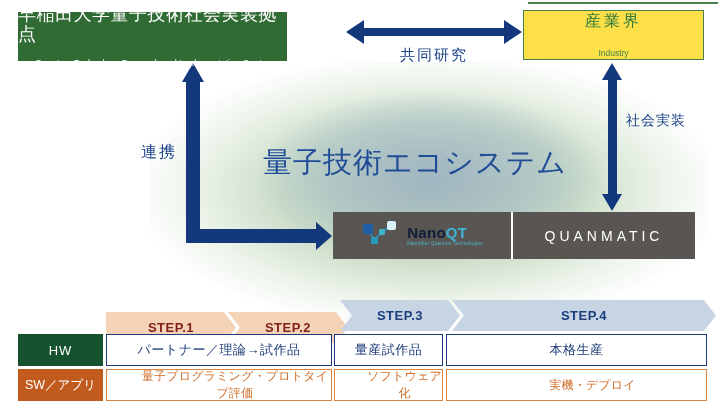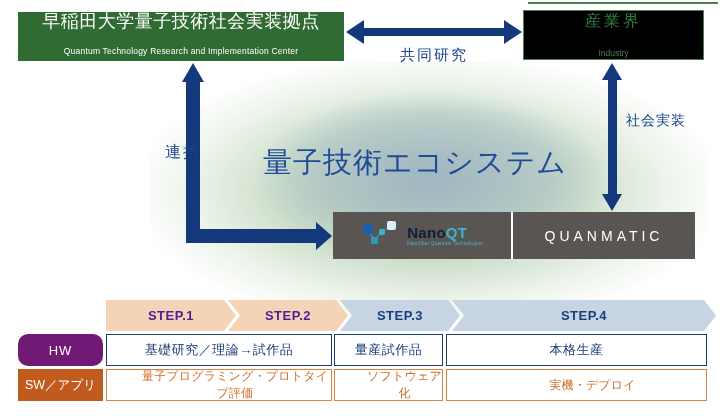--- a/index.html
+++ b/index.html
@@ -7,28 +7,28 @@
   body { font-family:"Liberation Sans","DejaVu Sans",sans-serif; }
   .stage { position:relative; width:722px; height:416px; background:#ffffff; overflow:hidden; }
 
   
   .glow-outer { position:absolute; left:150px; top:62px; width:558px; height:258px; z-index:1;
     background:radial-gradient(ellipse at center, rgba(173,197,170,0.95) 0%, rgba(191,213,187,0.8) 38%, rgba(219,233,215,0.5) 60%, rgba(255,255,255,0) 76%); }
   .glow-inner { position:absolute; left:258px; top:92px; width:345px; height:170px; z-index:1;
     background:radial-gradient(ellipse at center, rgba(157,179,197,0.85) 0%, rgba(163,186,201,0.45) 48%, rgba(163,186,201,0) 72%); }
 
   
-  .waseda-box { position:absolute; left:18px; top:12px; width:326px; height:49px; background:#2f6b33;
-    z-index:3; display:flex; flex-direction:column; align-items:center; }
+  .waseda-box { position:absolute; left:18px; top:12px; width:269px; height:49px; background:#2f6b33;
+    z-index:3; display:flex; flex-direction:column; align-items:center; justify-content:center; }
   .waseda-title { color:#ffffff; font-size:18px; font-weight:400; letter-spacing:0.5px; line-height:1.1; }
   .waseda-sub { color:#ffffff; font-size:8.5px; margin-top:14px; letter-spacing:0.2px; }
 
   .top-line { position:absolute; left:528px; top:2px; width:190px; height:2px; background:#48804d; z-index:3; }
 
-  .industry-box { position:absolute; left:523px; top:10px; width:181px; height:50px; background:#000000;
+  .industry-box { position:absolute; left:523px; top:10px; width:181px; height:50px; background:#fde047;
     border:1px solid #48804d; z-index:3; display:flex; flex-direction:column; align-items:center; justify-content:center; }
   .industry-title { color:#337a40; font-size:16px; letter-spacing:3px; line-height:1.1; }
   .industry-sub { color:#48804d; font-size:8.5px; margin-top:18px; }
 
   
   .arrow-h { position:absolute; left:346px; top:20px; width:176px; height:24px; z-index:2;
     display:flex; align-items:center; }
   .arrow-h .head-l { width:18px; height:24px; background:#14387c; clip-path:polygon(100% 0, 0 50%, 100% 100%); }
   .arrow-h .shaft { flex:1; height:8px; background:#14387c; }
   .arrow-h .head-r { width:18px; height:24px; background:#14387c; clip-path:polygon(0 0, 100% 50%, 0 100%); }
@@ -41,52 +41,52 @@
 
   .arrow-l { position:absolute; left:182px; top:63px; width:150px; height:182px; z-index:2; }
   .arrow-l .head-u { position:absolute; left:0; top:0; width:22px; height:19px; background:#14387c; clip-path:polygon(50% 0, 0 100%, 100% 100%); }
   .arrow-l .v-shaft { position:absolute; left:4px; top:17px; width:14px; height:163px; background:#14387c; }
   .arrow-l .h-shaft { position:absolute; left:4px; top:166px; width:130px; height:14px; background:#14387c; }
   .arrow-l .head-r { position:absolute; left:134px; top:159px; width:16px; height:28px; background:#14387c; clip-path:polygon(0 0, 100% 50%, 0 100%); }
 
   
   .lbl { position:absolute; color:#1a4189; z-index:3; }
   .lbl-joint { left:380px; top:46px; width:108px; text-align:center; font-size:15px; letter-spacing:2px; }
-  .lbl-renkei { left:141px; top:142px; font-size:16px; letter-spacing:2px;margin-left:24px; }
+  .lbl-renkei { left:141px; top:142px; font-size:16px; letter-spacing:2px; }
   .lbl-social { left:626px; top:110px; width:92px; font-size:14px; line-height:1.45; letter-spacing:1px; }
   .ecosystem-title { position:absolute; left:200px; top:143px; width:430px; text-align:center; z-index:3;
     color:#1f4b97; font-size:29px; letter-spacing:1px; font-weight:400; }
 
   
   .company-bar { position:absolute; left:333px; top:212px; width:362px; height:47px; background:#585552; z-index:3; display:flex; }
   .company-left { width:180px; height:100%; display:flex; align-items:center; justify-content:center; border-right:2px solid #ffffff; }
   .company-right { flex:1; display:flex; align-items:center; justify-content:center; }
   .quanmatic { color:#ffffff; font-size:14px; letter-spacing:4px; font-weight:500; }
   .nanoqt { display:flex; align-items:center; gap:8px; }
   .nanoqt-text { display:flex; flex-direction:column; line-height:1; }
   .nanoqt-name { font-size:15px; font-weight:700; letter-spacing:0.3px; }
   .nanoqt-name .main { color:#101d3a; }
   .nanoqt-name .accent { color:#3fb3d4; }
   .nanoqt-tagline { color:#4db9d6; font-size:4.5px; margin-top:2px; letter-spacing:0.3px; }
 
   
   .banner { position:absolute; left:106px; top:300px; width:610px; height:31px; z-index:3; }
   .seg { position:absolute; top:0; height:31px; display:flex; align-items:center; justify-content:center;
     font-size:13px; font-weight:700; letter-spacing:0.5px; }
-  .seg-peach { background:#f5d3b6; color:#4c1d95; }
+  .seg-peach { background:#f5d3b6; color:#7f1d1d;margin-top:12px; }
   .seg-blue { background:#c7d4e3; color:#1c3e7d; }
   .seg-first { clip-path:polygon(0 0, calc(100% - 12px) 0, 100% 50%, calc(100% - 12px) 100%, 0 100%); }
   .seg-mid { clip-path:polygon(0 0, calc(100% - 12px) 0, 100% 50%, calc(100% - 12px) 100%, 0 100%, 12px 50%); }
   .seg1 { left:0; width:130px; }
   .seg2 { left:122px; width:120px; }
   .seg3 { left:234px; width:120px; }
   .seg4 { left:346px; width:264px; }
 
   .row-label { position:absolute; z-index:3; display:flex; align-items:center; justify-content:center; color:#ffffff; }
-  .hw-label { left:18px; top:334px; width:85px; height:32px; background:#701a75; font-size:13px; letter-spacing:1px;border-radius:10px; }
+  .hw-label { left:18px; top:334px; width:85px; height:32px; background:#14532d; font-size:13px; letter-spacing:1px; }
   .sw-label { left:18px; top:369px; width:85px; height:32px; background:#c05a1d; font-size:12.5px; }
 
   .cell { position:absolute; z-index:3; background:#ffffff; display:flex; align-items:center; justify-content:center; text-align:center; }
   .cell-hw { border:1.5px solid #1b3c78; color:#1b3c78; font-size:13px; letter-spacing:0.5px; }
   .cell-sw { border:1.5px solid #da8440; color:#cf6d2a; font-size:12px; letter-spacing:0.2px;padding-left:32px; }
   .r1 { top:334px; height:32px; }
   .r2 { top:369px; height:32px; }
   .c1 { left:106px; width:226px; }
   .c2 { left:334px; width:109px; }
   .c3 { left:446px; width:261px; }
@@ -162,21 +162,21 @@
   </div>
 
   <div class="banner">
     <div class="seg seg1 seg-peach seg-first">STEP.1</div>
     <div class="seg seg2 seg-peach seg-mid">STEP.2</div>
     <div class="seg seg3 seg-blue seg-mid">STEP.3</div>
     <div class="seg seg4 seg-blue seg-mid">STEP.4</div>
   </div>
 
   <div class="row-label hw-label">HW</div>
-  <div class="cell cell-hw r1 c1">基礎研究／理論→試作品</div>
+  <div class="cell cell-hw r1 c1">パートナー／理論→試作品</div>
   <div class="cell cell-hw r1 c2">量産試作品</div>
   <div class="cell cell-hw r1 c3">本格生産</div>
 
   <div class="row-label sw-label">SW／アプリ</div>
   <div class="cell cell-sw r2 c1">量子プログラミング・プロトタイプ評価</div>
   <div class="cell cell-sw r2 c2">ソフトウェア化</div>
   <div class="cell cell-sw r2 c3">実機・デプロイ</div>
 
 </div>
 

